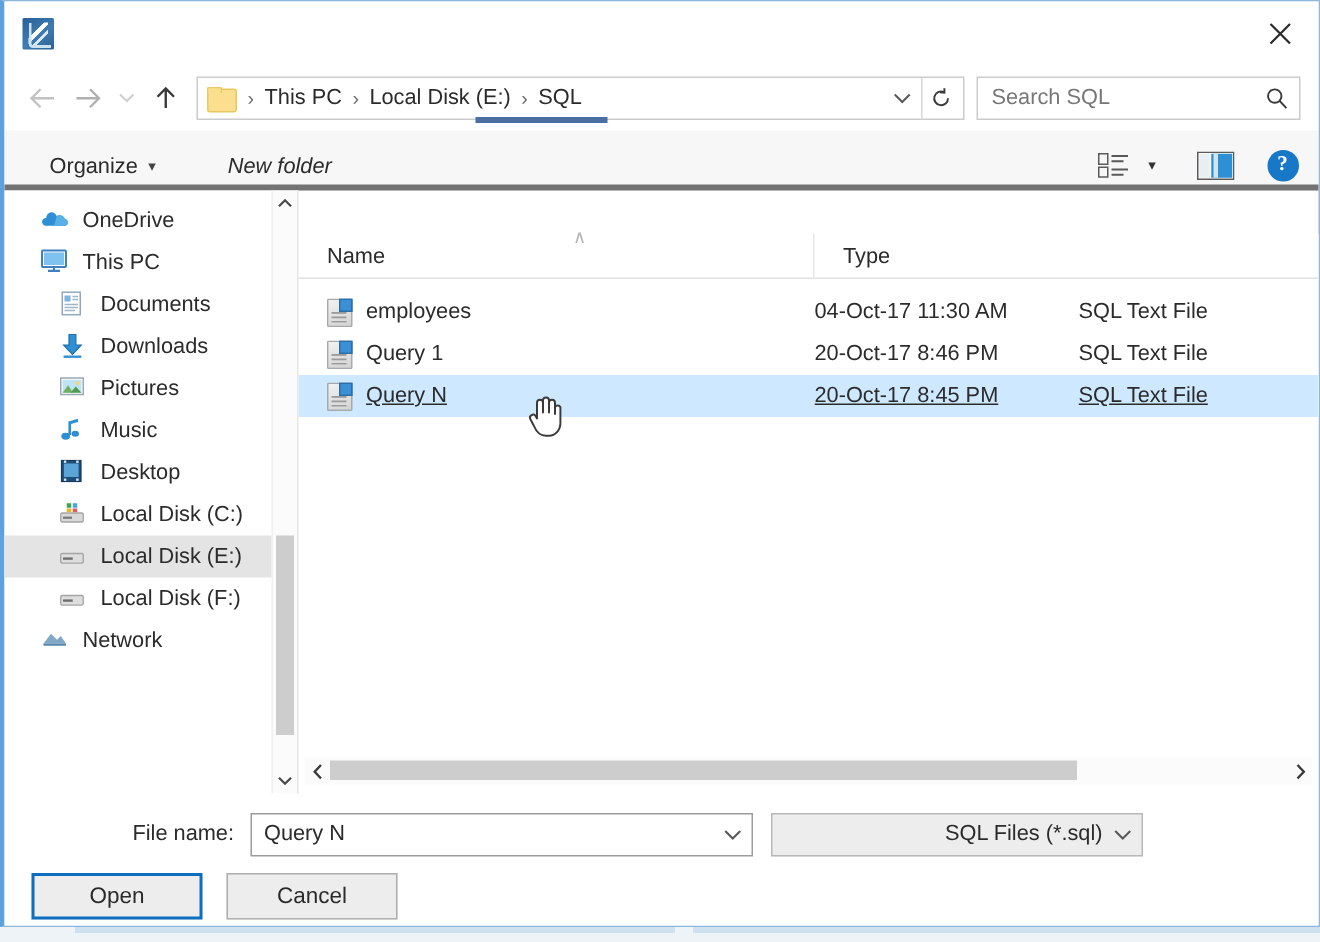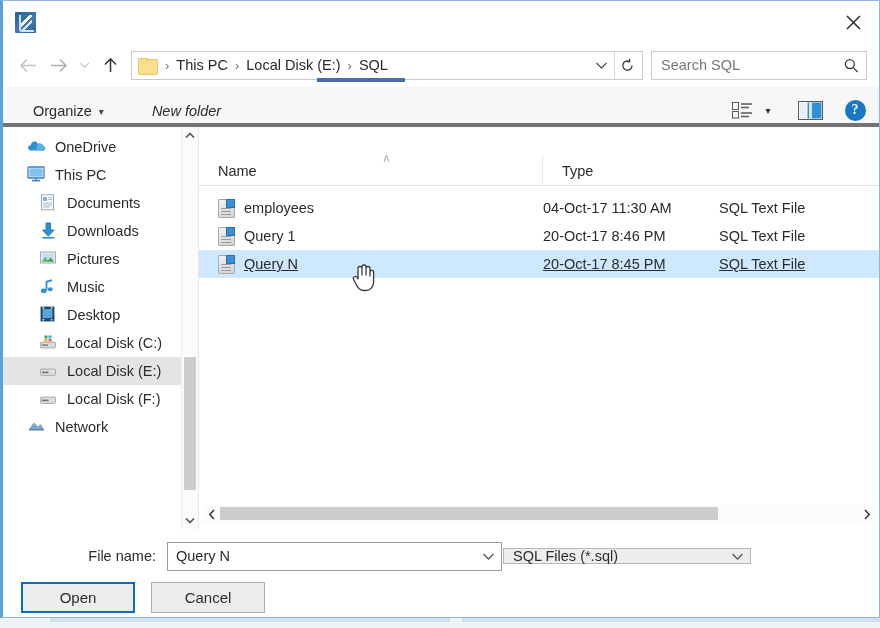--- a/index.html
+++ b/index.html
@@ -231,24 +231,24 @@
   .fn-input {
     width: 335px; height: 29px; border:1px solid #9b9b9b; background:#fff;
     display:flex; align-items:center; padding-left: 8px;
   }
   .fn-input input {
     border:none; outline:none; flex:1 1 auto; min-width:0;
     font-family:inherit; font-size:14.5px; color:#2b2b2b; background:transparent;
   }
   .dd-arrow { width:26px; height:27px; display:flex;align-items:center;justify-content:center; flex:0 0 auto; }
   .fn-select {
-    width: 248px; height: 16px; margin-left: 1px;
+    width: 248px; height: 29px; margin-left: 12px;
     border:1px solid #b8b8b8; background:#ededed;
     display:flex; align-items:center; padding-left: 9px;
-    font-size:14.5px; color:#2b2b2b;
+    font-size:14.5px; color:#2b2b2b;text-align:right;
   }
   .fn-select .sel-text { flex:1 1 auto; }
   .btn-row { display:flex; gap: 16px; margin-top: 11px; padding-right: 3px; }
   .btn {
     width: 114px; height: 31px;
     border:1px solid #adadad; background:#ededed;
     font-size: 15px; color:#2b2b2b;
     display:flex; align-items:center; justify-content:center;
   }
   .btn.primary { border: 2px solid #0d6ebf; }

